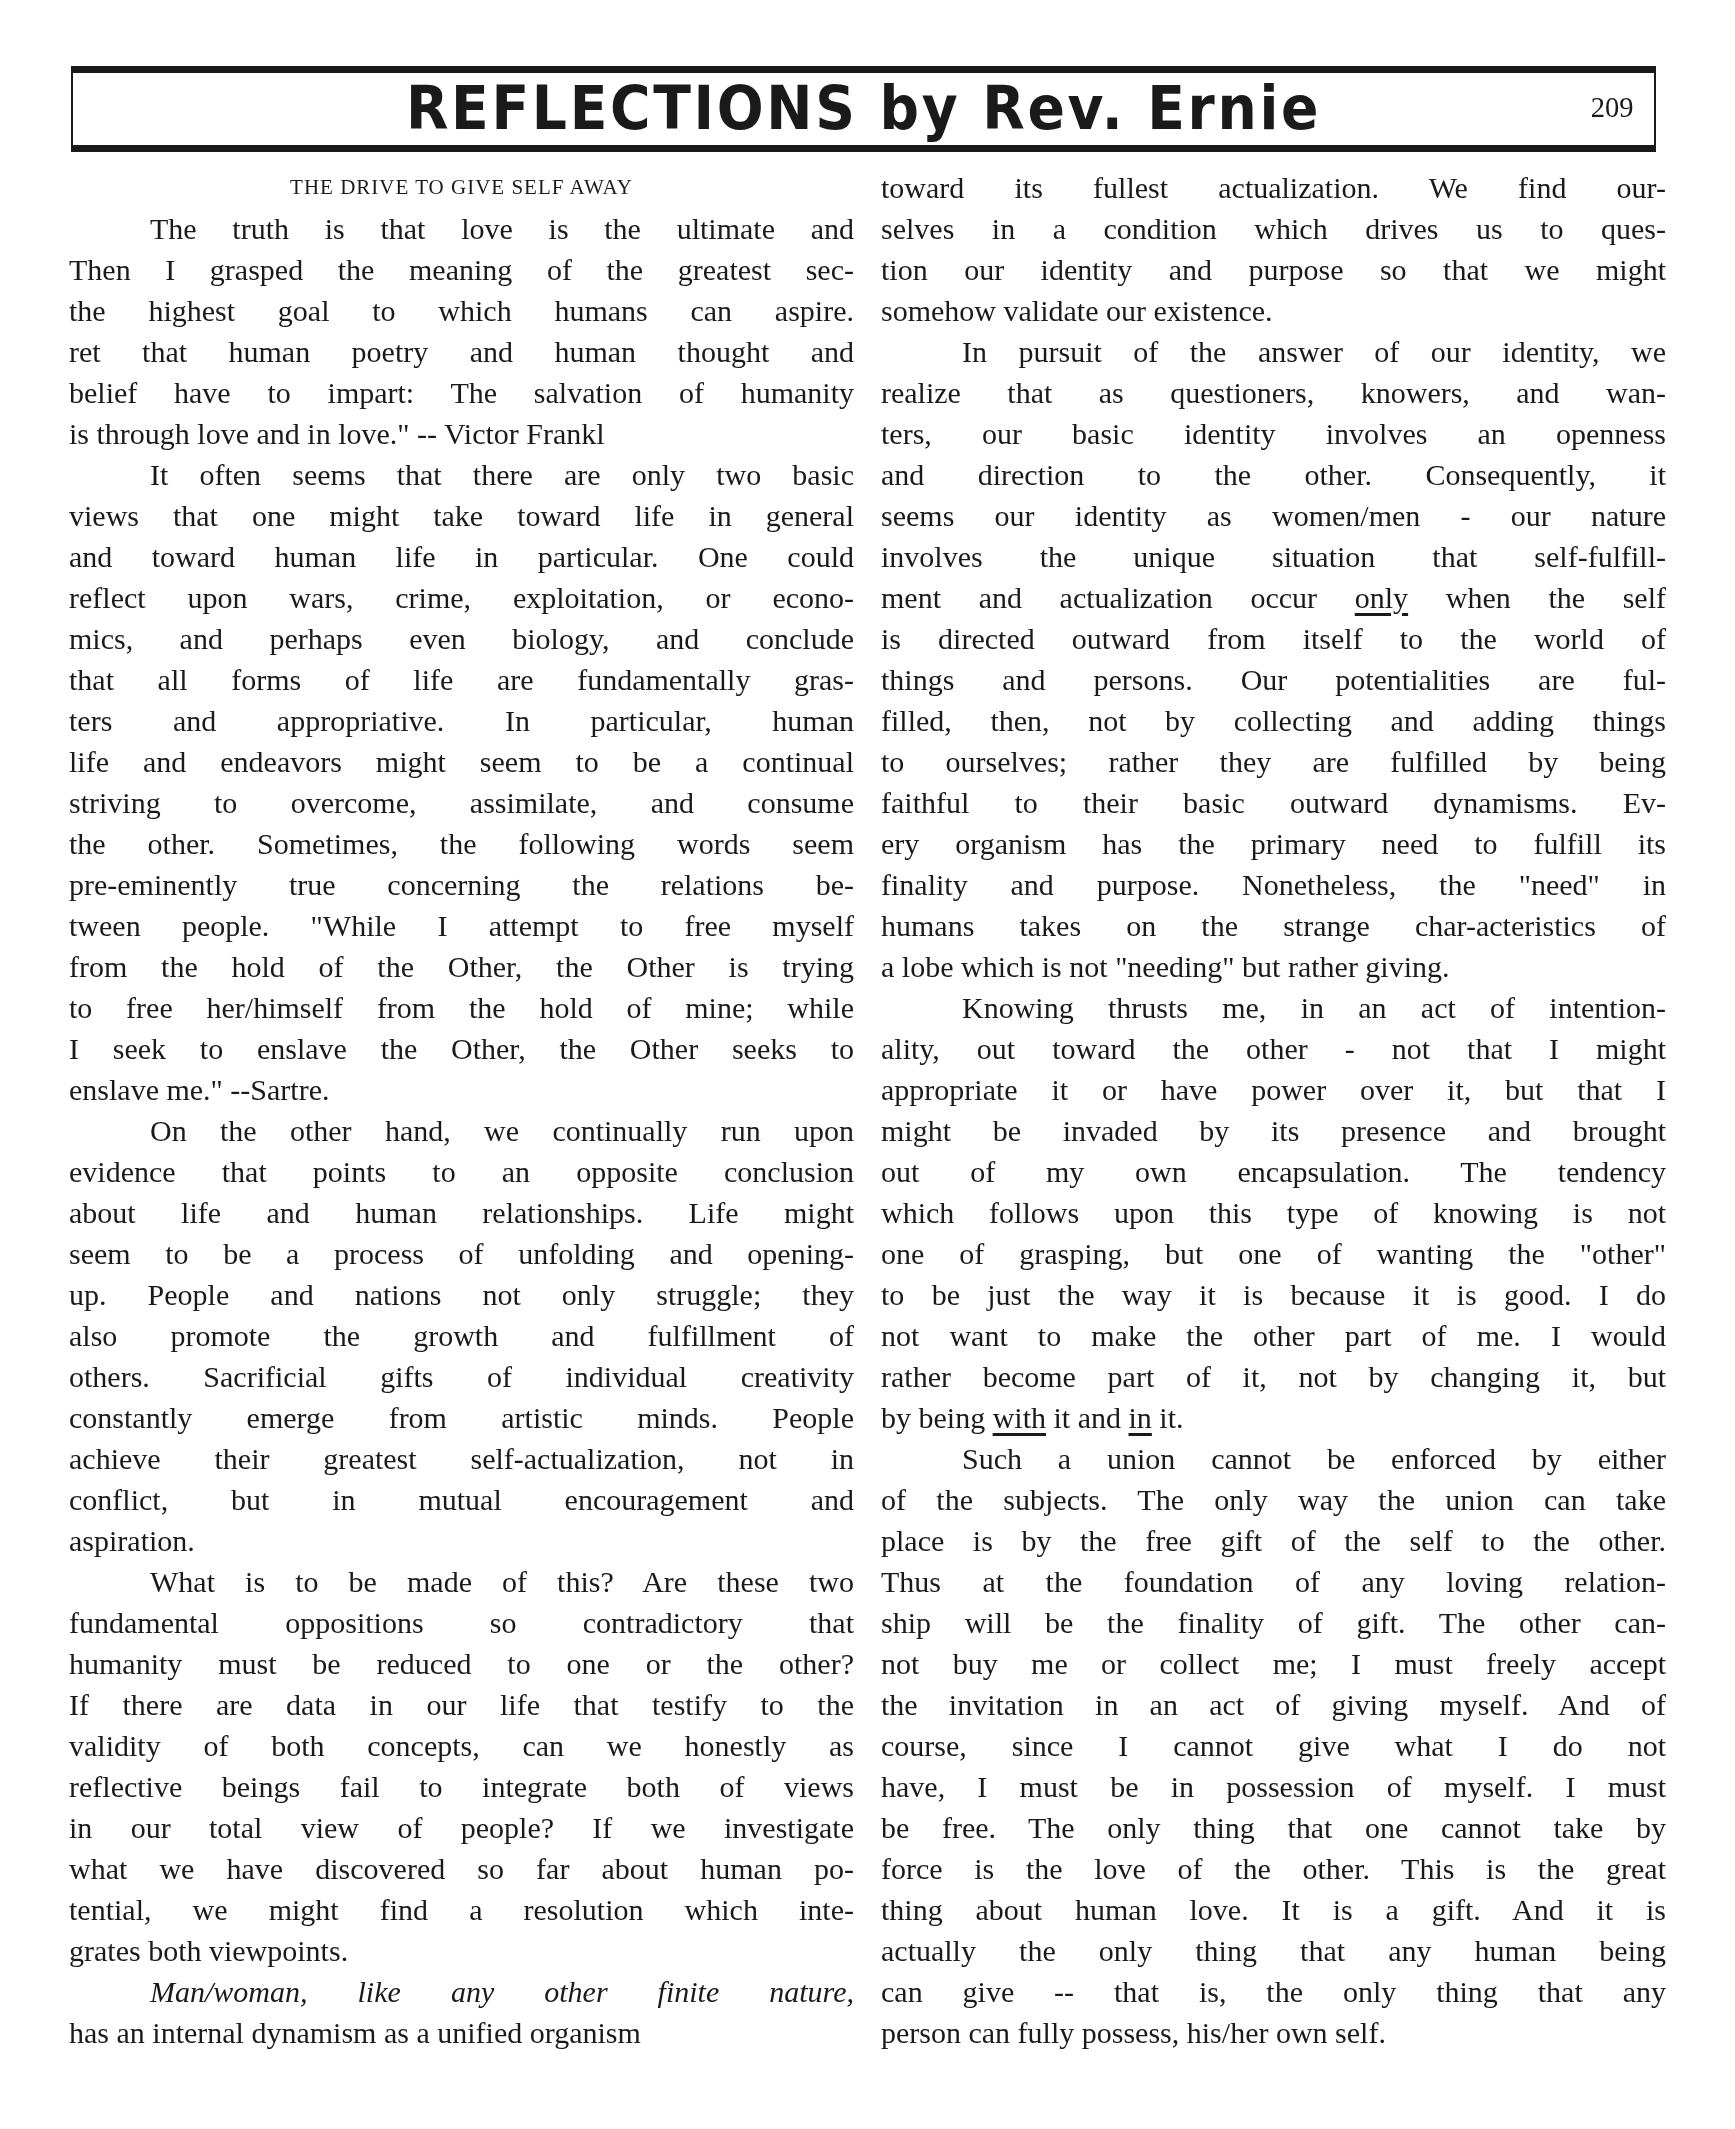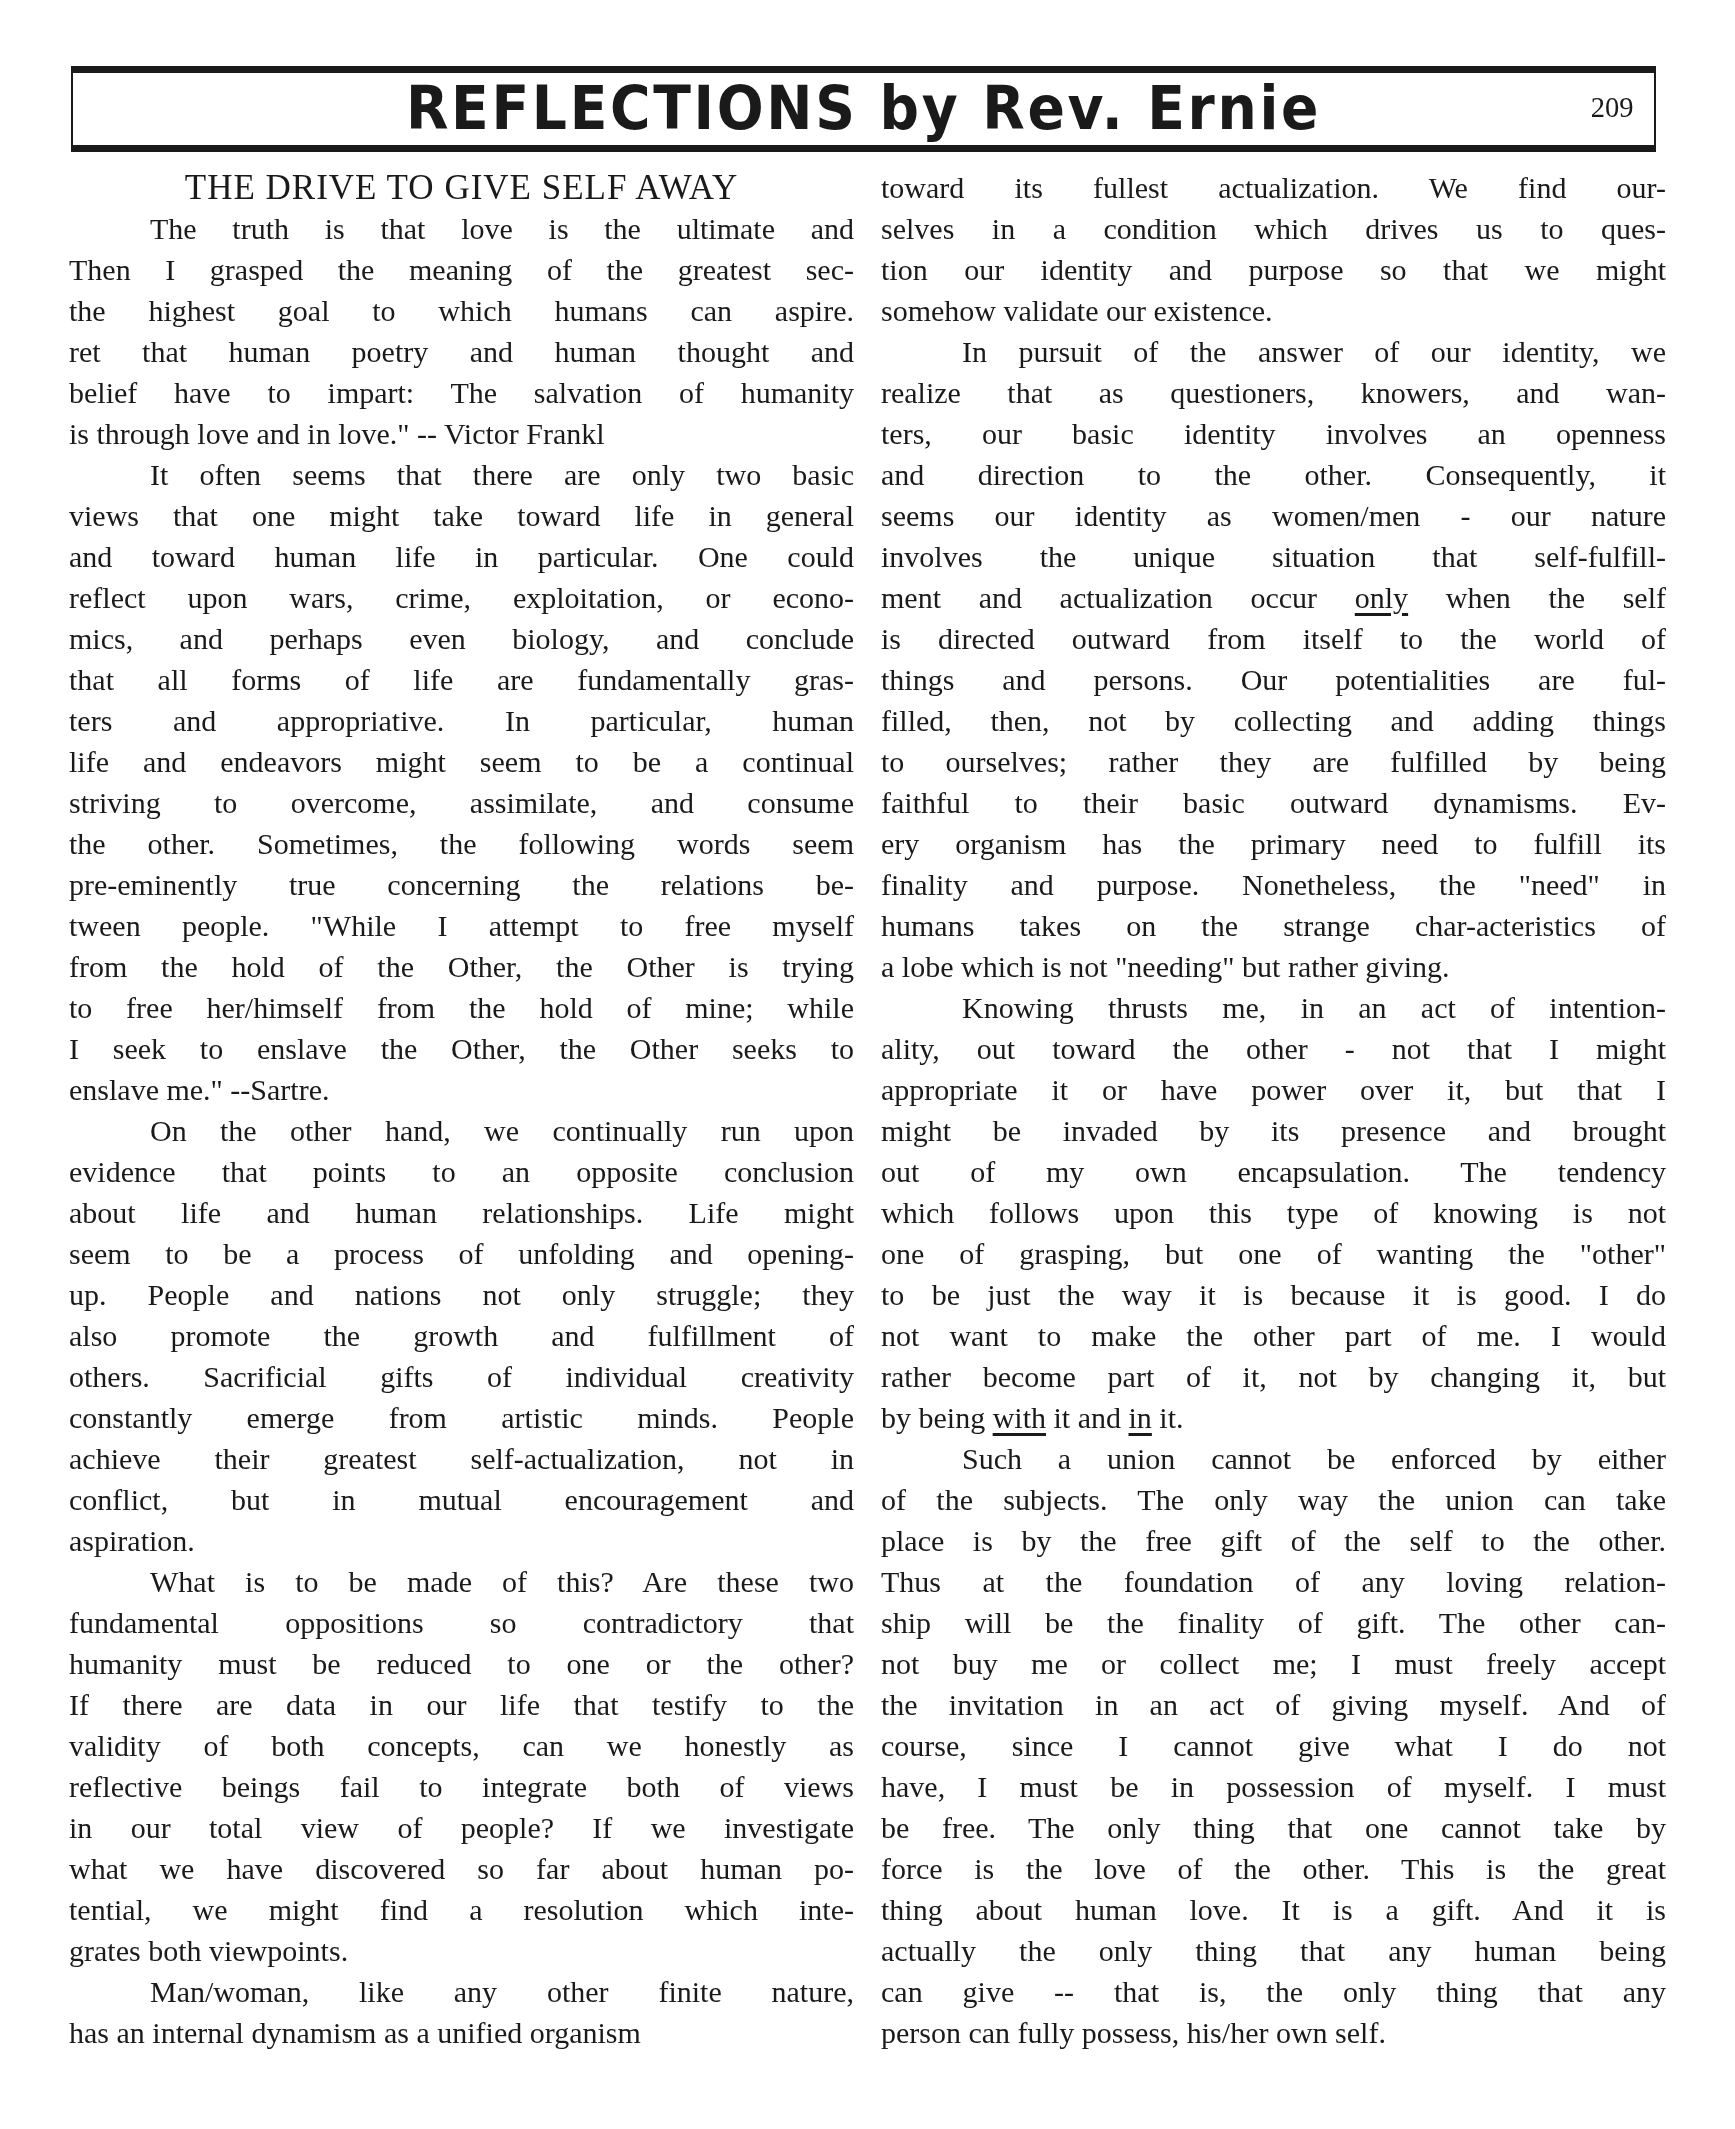--- a/index.html
+++ b/index.html
@@ -25,21 +25,21 @@
   }
   .column {
     position: absolute; top: 167px; width: 785px;
     font-size: 30px; line-height: 41px; text-align: justify;
   }
   .col-left { left: 69px; }
   .col-right { left: 881px; }
   .column p { margin: 0; text-indent: 0; }
   .line { display: block; white-space: nowrap; text-align-last: justify; text-align: justify; }
   .line.last { text-align-last: left; }
-  .heading { display:block; text-align: center; font-size: 35px; line-height: 41px; letter-spacing: 1px; }
+  .heading { display:block; text-align: center; font-size: 21px; line-height: 41px; letter-spacing: 1px; }
   u { text-decoration: underline; text-decoration-thickness: 2.5px; text-underline-offset: 4.9px; }
 </style>
 </head>
 <body>
 
 <div class="masthead">
   <div class="masthead-title">REFLECTIONS by Rev. Ernie</div>
   <div class="page-number">209</div>
 </div>
 
@@ -91,21 +91,21 @@
         <span class="line">humanity must be reduced to one or the other?</span>
         <span class="line">If there are data in our life that testify to the</span>
         <span class="line">validity of both concepts, can we honestly as</span>
         <span class="line">reflective beings fail to integrate both of views</span>
         <span class="line">in our total view of people? If we investigate</span>
         <span class="line">what we have discovered so far about human po-</span>
         <span class="line">tential, we might find a resolution which inte-</span>
         <span class="line last">grates both viewpoints.</span>
       </p>
       <p>
-        <span class="line" style="padding-left: 81px;">Man/woman, like any other finite nature,</span>
+        <span class="line" style="padding-left: 81px; font-style: italic;">Man/woman, like any other finite nature,</span>
         <span class="line last">has an internal dynamism as a unified organism</span>
       </p>
     </div>
 </div>
 
 <div class="column col-right">
   <div>
       <p>
         <span class="line">toward its fullest actualization. We find our-</span>
         <span class="line">selves in a condition which drives us to ques-</span>

